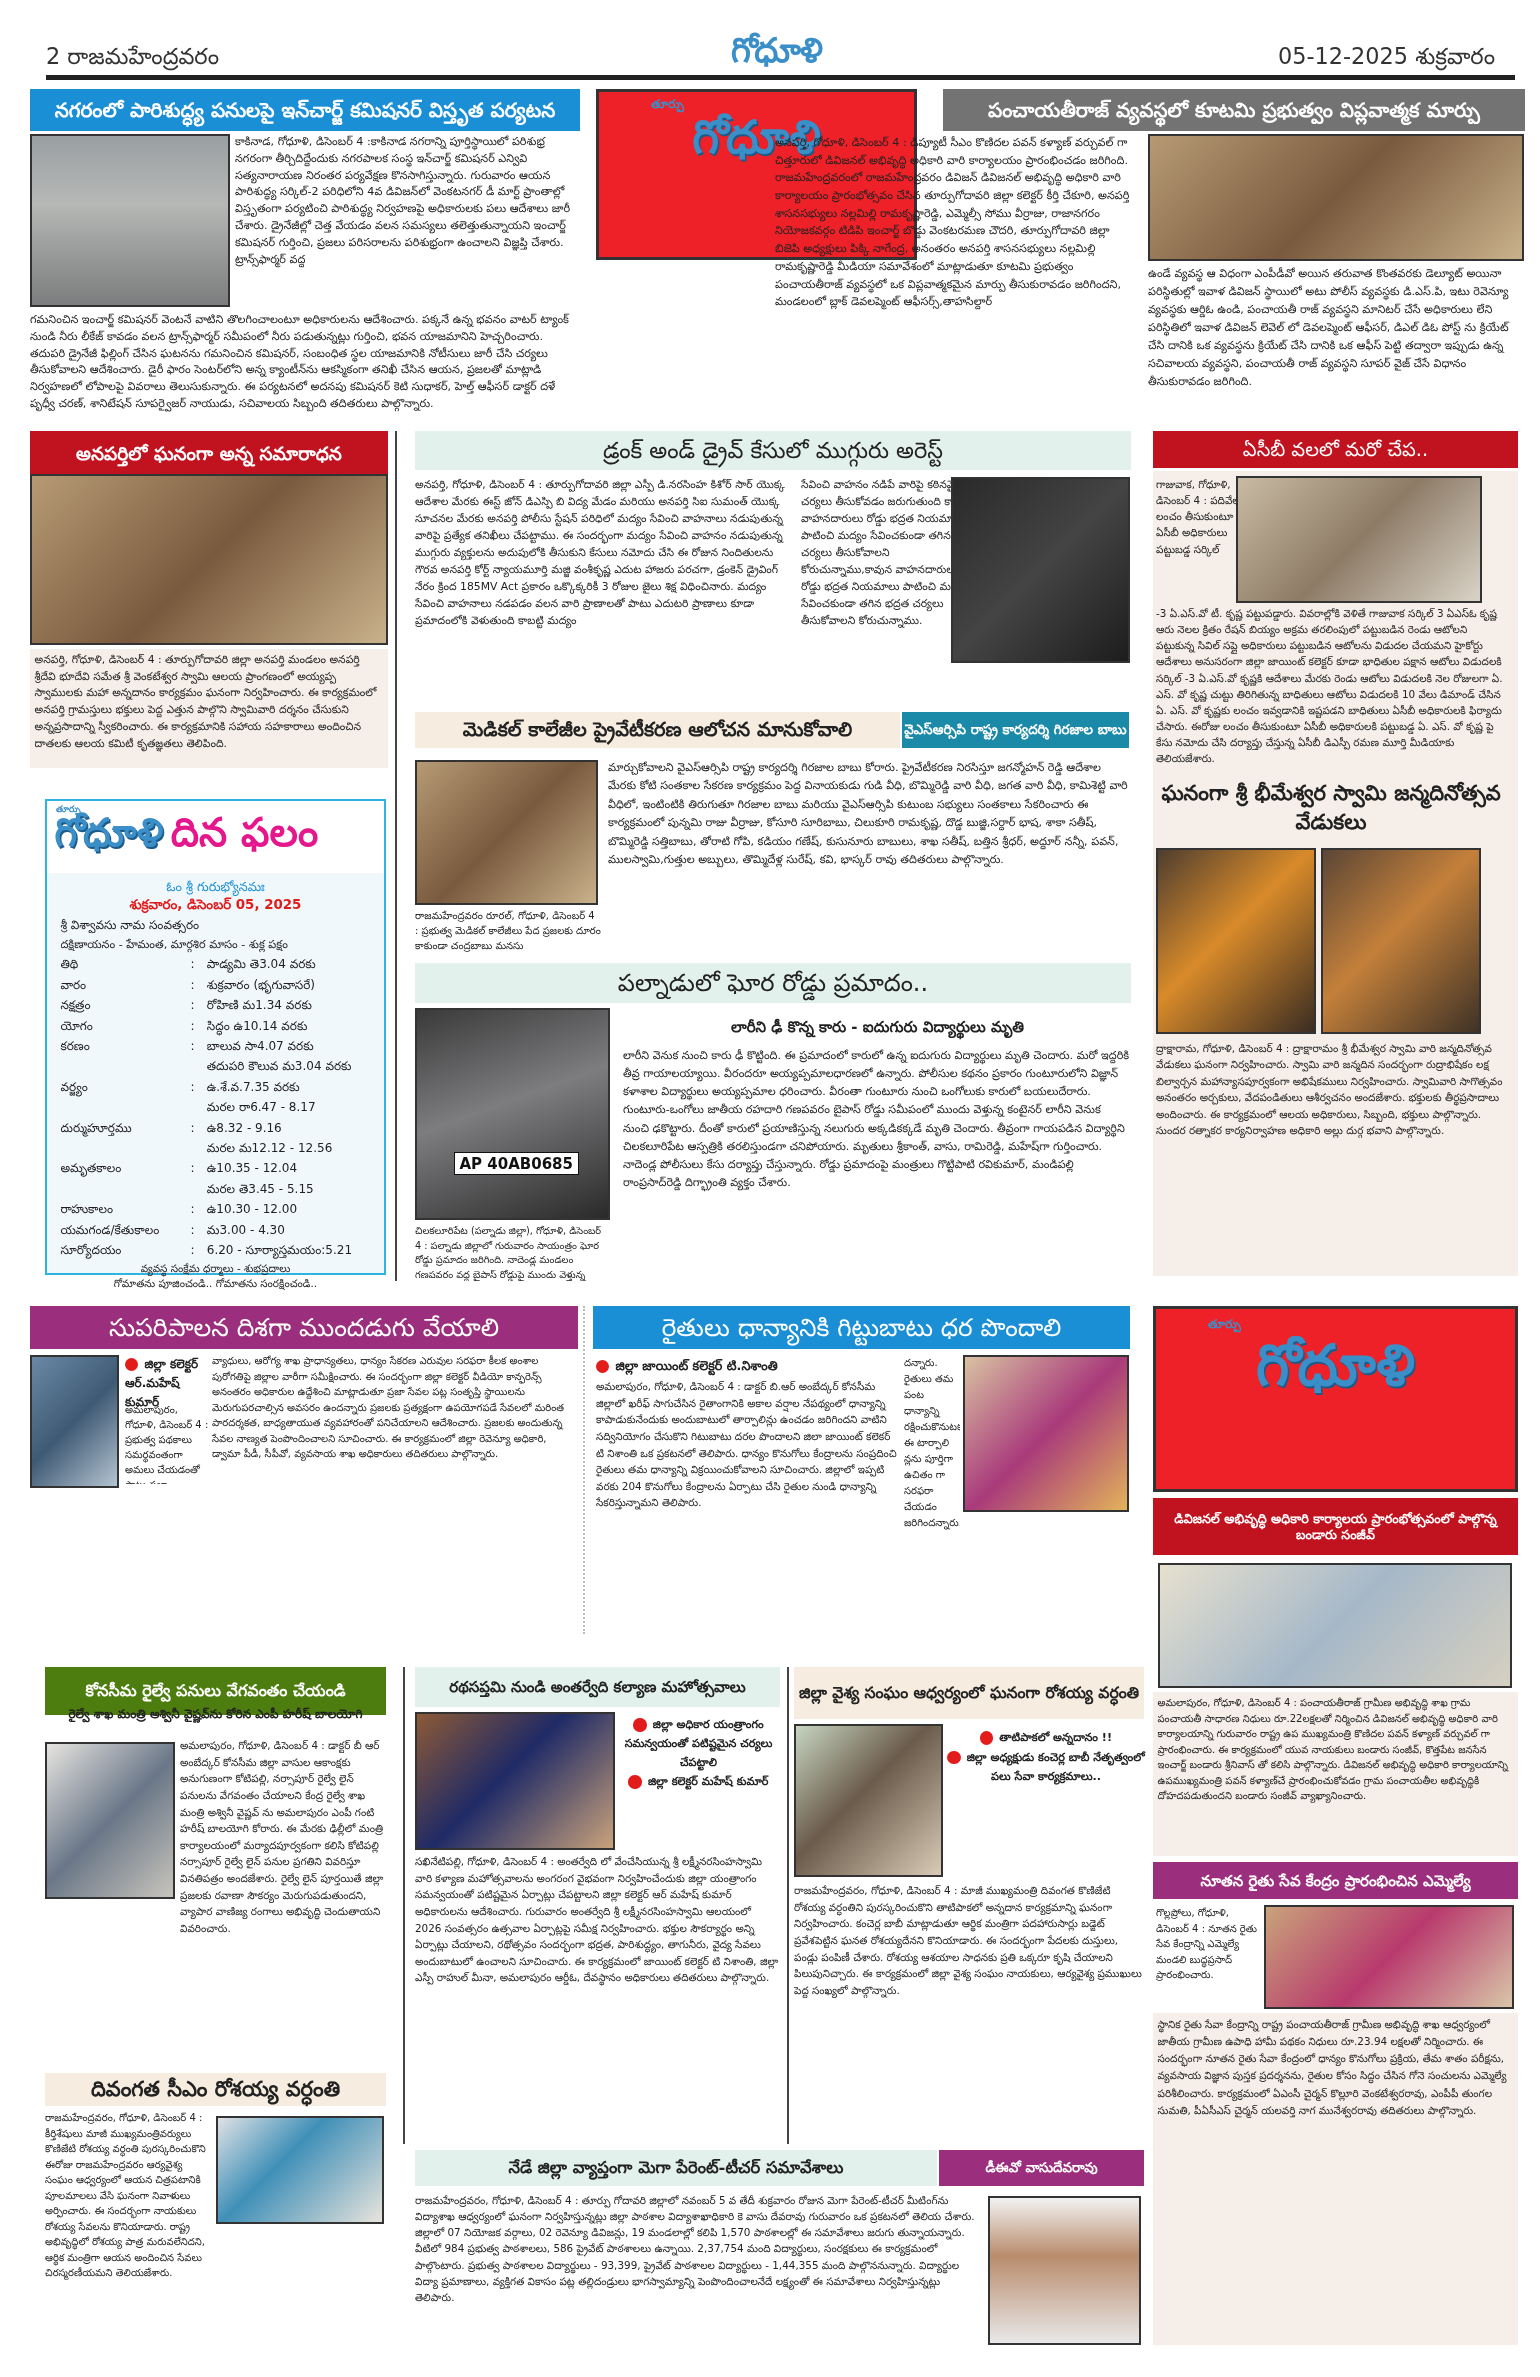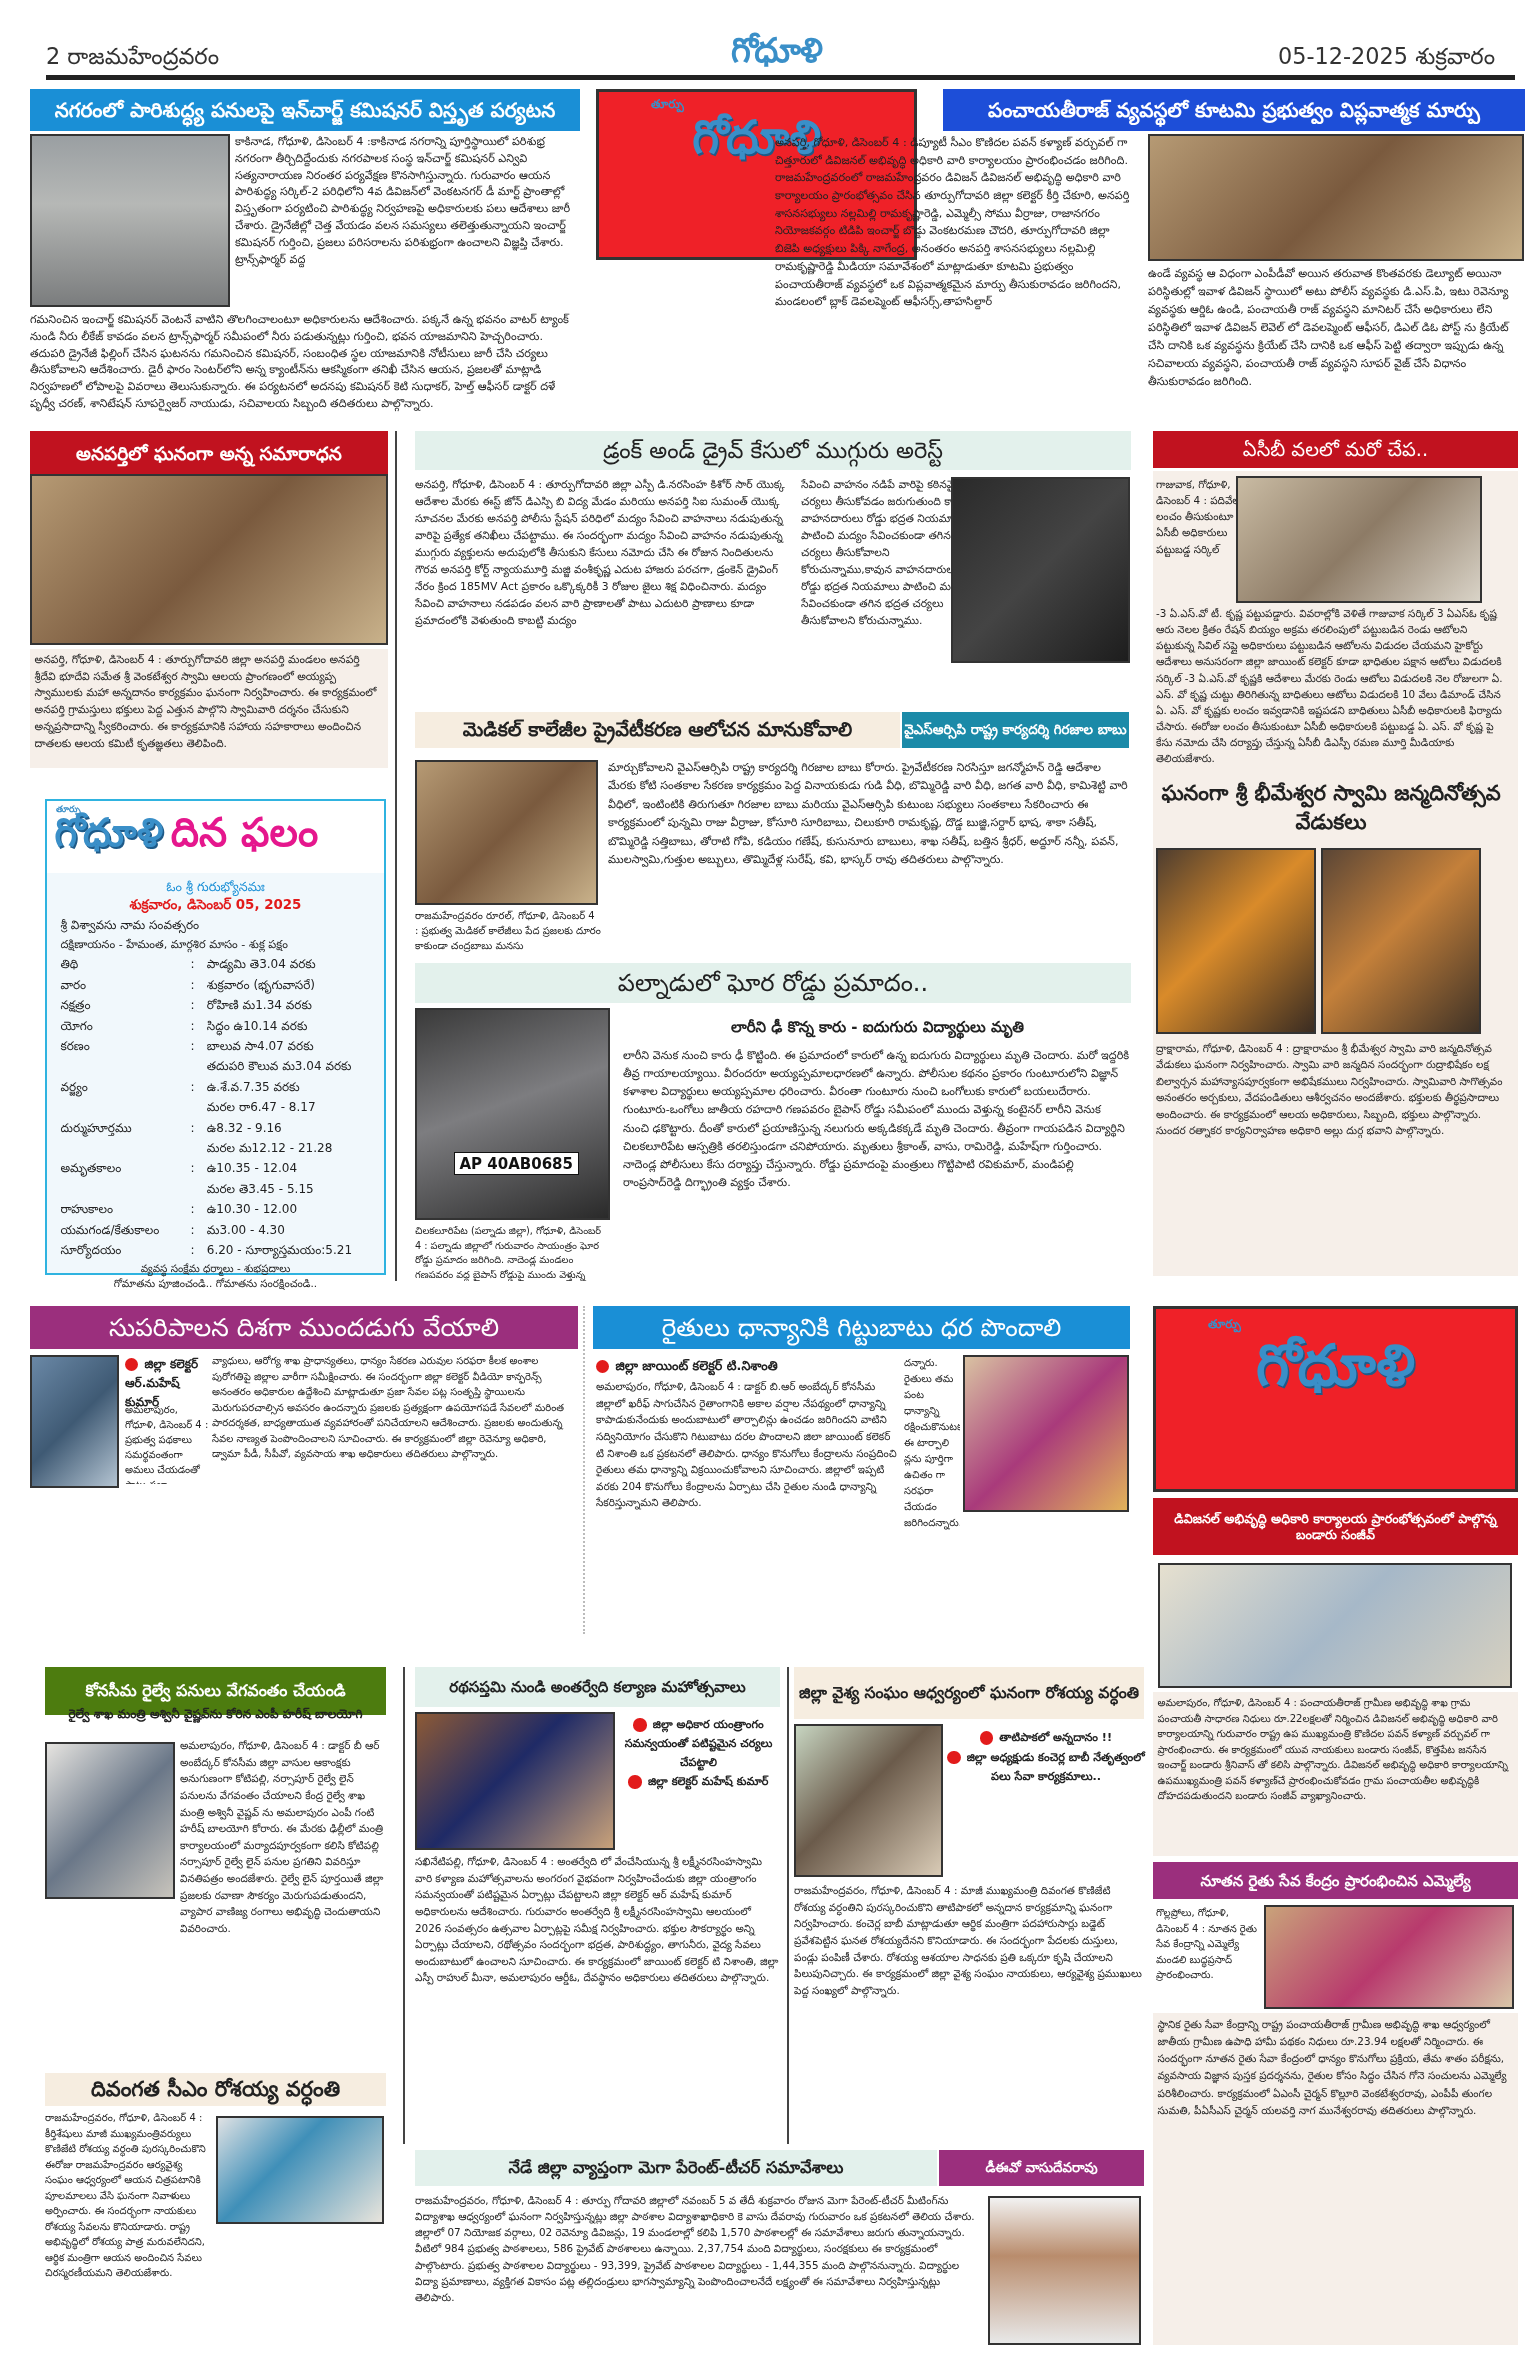--- a/index.html
+++ b/index.html
@@ -36,21 +36,21 @@
 <div class="abs band" style="left:30px;top:89px;width:550px;height:42px;background:#1a8fd6;font-size:20px">నగరంలో పారిశుద్ధ్య పనులపై ఇన్‌చార్జ్ కమిషనర్ విస్తృత పర్యటన</div>
 <div class="abs photo" style="left:30px;top:134px;width:200px;height:173px;background:linear-gradient(180deg,#9a9fa2,#b6b8b6 40%,#7b7d7e)"></div>
 <div class="abs txt" style="left:235px;top:134px;width:343px;height:175px;font-size:11.2px;line-height:1.5">కాకినాడ, గోధూళి, డిసెంబర్ 4 :కాకినాడ నగరాన్ని పూర్తిస్థాయిలో పరిశుభ్ర నగరంగా తీర్చిదిద్దేందుకు నగరపాలక సంస్థ ఇన్‌చార్జ్ కమిషనర్ ఎన్వివి సత్యనారాయణ నిరంతర పర్యవేక్షణ కొనసాగిస్తున్నారు. గురువారం ఆయన పారిశుద్ధ్య సర్కిల్-2 పరిధిలోని 4వ డివిజన్‌లో వెంకటనగర్ డీ మార్ట్ ప్రాంతాల్లో విస్తృతంగా పర్యటించి పారిశుద్ధ్య నిర్వహణపై అధికారులకు పలు ఆదేశాలు జారీ చేశారు. డ్రైనేజీల్లో చెత్త వేయడం వలన సమస్యలు తలెత్తుతున్నాయని ఇంచార్జ్ కమిషనర్ గుర్తించి, ప్రజలు పరిసరాలను పరిశుభ్రంగా ఉంచాలని విజ్ఞప్తి చేశారు. ట్రాన్స్‌ఫార్మర్ వద్ద</div>
 <div class="abs txt" style="left:30px;top:312px;width:548px;height:112px;font-size:11.2px;line-height:1.5">గమనించిన ఇంచార్జ్ కమిషనర్ వెంటనే వాటిని తొలగించాలంటూ అధికారులను ఆదేశించారు. పక్కనే ఉన్న భవనం వాటర్ ట్యాంక్ నుండి నీరు లీకేజ్ కావడం వలన ట్రాన్స్‌ఫార్మర్ సమీపంలో నీరు పడుతున్నట్లు గుర్తించి, భవన యాజమానిని హెచ్చరించారు. తదుపరి డ్రైనేజీ ఫిల్లింగ్ చేసిన ఘటనను గమనించిన కమిషనర్, సంబంధిత స్థల యాజమానికి నోటీసులు జారీ చేసి చర్యలు తీసుకోవాలని ఆదేశించారు. డైరీ ఫారం సెంటర్‌లోని అన్న క్యాంటీన్‌ను ఆకస్మికంగా తనిఖీ చేసిన ఆయన, ప్రజలతో మాట్లాడి నిర్వహణలో లోపాలపై వివరాలు తెలుసుకున్నారు. ఈ పర్యటనలో అదనపు కమిషనర్ కెటి సుధాకర్, హెల్త్ ఆఫీసర్ డాక్టర్ దళే పృధ్వీ చరణ్, శానిటేషన్ సూపర్వైజర్ నాయుడు, సచివాలయ సిబ్బంది తదితరులు పాల్గొన్నారు.</div>
 
 <div class="abs" style="left:596px;top:89px;width:321px;height:171px;background:#ef2128;border:3px solid #333;text-align:center">
   <div style="font-size:12px;color:#3a8fc8;font-weight:bold;text-align:left;padding-left:52px;margin-top:4.5px">తూర్పు</div>
   <div class="logo-god" style="font-size:46px;line-height:1">గోధూళి</div>
 </div>
 
-<div class="abs band" style="left:943px;top:89px;width:582px;height:42px;background:#1d4ed8;font-size:20px">పంచాయతీరాజ్ వ్యవస్థలో కూటమి ప్రభుత్వం విప్లవాత్మక మార్పు</div>
+<div class="abs band" style="left:943px;top:89px;width:582px;height:42px;background:#737373;font-size:20px">పంచాయతీరాజ్ వ్యవస్థలో కూటమి ప్రభుత్వం విప్లవాత్మక మార్పు</div>
 <div class="abs txt" style="left:775px;top:134px;width:356px;height:291px;font-size:11.2px;line-height:1.58">అనపర్తి, గోధూళి, డిసెంబర్ 4 : డిప్యూటీ సీఎం కొణిదల పవన్ కళ్యాణ్ వర్చువల్ గా చిత్తూరులో డివిజనల్ అభివృద్ధి అధికారి వారి కార్యాలయం ప్రారంభించడం జరిగింది. రాజమహేంద్రవరంలో రాజమహేంద్రవరం డివిజన్ డివిజనల్ అభివృద్ధి అధికారి వారి కార్యాలయం ప్రారంభోత్సవం చేసిన తూర్పుగోదావరి జిల్లా కలెక్టర్ కీర్తి చేకూరి, అనపర్తి శాసనసభ్యులు నల్లమిల్లి రామకృష్ణారెడ్డి, ఎమ్మెల్సీ సోము వీర్రాజు, రాజానగరం నియోజకవర్గం టిడిపి ఇంచార్జ్ బొడ్డు వెంకటరమణ చౌదరి, తూర్పుగోదావరి జిల్లా బిజెపి అధ్యక్షులు పిక్కి నాగేంద్ర, అనంతరం అనపర్తి శాసనసభ్యులు నల్లమిల్లి రామకృష్ణారెడ్డి మీడియా సమావేశంలో మాట్లాడుతూ కూటమి ప్రభుత్వం పంచాయతీరాజ్ వ్యవస్థలో ఒక విప్లవాత్మకమైన మార్పు తీసుకురావడం జరిగిందని, మండలంలో బ్లాక్ డెవలప్మెంట్ ఆఫీసర్స్,తాహసిల్దార్</div>
 <div class="abs photo warm" style="left:1148px;top:134px;width:376px;height:127px"></div>
 <div class="abs txt" style="left:1148px;top:265px;width:376px;height:149px;font-size:11.2px;line-height:1.6">ఉండే వ్యవస్థ ఆ విధంగా ఎంపీడీవో అయిన తరువాత కొంతవరకు డెల్యూట్ అయినా పరిస్థితుల్లో ఇవాళ డివిజన్ స్థాయిలో అటు పోలీస్ వ్యవస్థకు డి.ఎస్.పి, ఇటు రెవెన్యూ వ్యవస్థకు ఆర్డిఓ ఉండి, పంచాయతీ రాజ్ వ్యవస్థని మానిటర్ చేసే అధికారులు లేని పరిస్థితిలో ఇవాళ డివిజన్ లెవెల్ లో డెవలప్మెంట్ ఆఫీసర్, డిఎల్ డిఓ పోస్ట్ ను క్రియేట్ చేసి దానికి ఒక వ్యవస్థను క్రియేట్ చేసి దానికి ఒక ఆఫీస్ పెట్టి తద్వారా ఇప్పుడు ఉన్న సచివాలయ వ్యవస్థని, పంచాయతీ రాజ్ వ్యవస్థని సూపర్ వైజ్ చేసే విధానం తీసుకురావడం జరిగింది.</div>
 
 <div class="abs band" style="left:30px;top:431px;width:358px;height:47px;background:#c1121f;font-size:18.6px">అనపర్తిలో ఘనంగా అన్న సమారాధన</div>
 <div class="abs photo warm" style="left:30px;top:474px;width:358px;height:171px"></div>
 <div class="abs txt cream" style="left:30px;top:649px;width:358px;height:119px;font-size:10.8px;line-height:1.55;padding:3px 4.5px">అనపర్తి, గోధూళి, డిసెంబర్ 4 : తూర్పుగోదావరి జిల్లా అనపర్తి మండలం అనపర్తి శ్రీదేవి భూదేవి సమేత శ్రీ వెంకటేశ్వర స్వామి ఆలయ ప్రాంగణంలో అయ్యప్ప స్వాములకు మహా అన్నదానం కార్యక్రమం ఘనంగా నిర్వహించారు. ఈ కార్యక్రమంలో అనపర్తి గ్రామస్తులు భక్తులు పెద్ద ఎత్తున పాల్గొని స్వామివారి దర్శనం చేసుకుని అన్నప్రసాదాన్ని స్వీకరించారు. ఈ కార్యక్రమానికి సహాయ సహకారాలు అందించిన దాతలకు ఆలయ కమిటీ కృతజ్ఞతలు తెలిపింది.</div>
 
 <div class="abs vrule" style="left:395px;top:431px;height:850px"></div>
 
@@ -138,21 +138,21 @@
           <span class="v">మరల రా6.47 - 8.17</span>
         </div>
         <div class="panchang-row">
           <span class="k">దుర్ముహూర్తము</span>
           <span class="c">:</span>
           <span class="v">ఉ8.32 - 9.16</span>
         </div>
         <div class="panchang-row">
           <span class="k"></span>
           <span class="c"></span>
-          <span class="v">మరల మ12.12 - 21.28</span>
+          <span class="v">మరల మ12.12 - 12.56</span>
         </div>
         <div class="panchang-row">
           <span class="k">అమృతకాలం</span>
           <span class="c">:</span>
           <span class="v">ఉ10.35 - 12.04</span>
         </div>
         <div class="panchang-row">
           <span class="k"></span>
           <span class="c"></span>
           <span class="v">మరల తె3.45 - 5.15</span>

